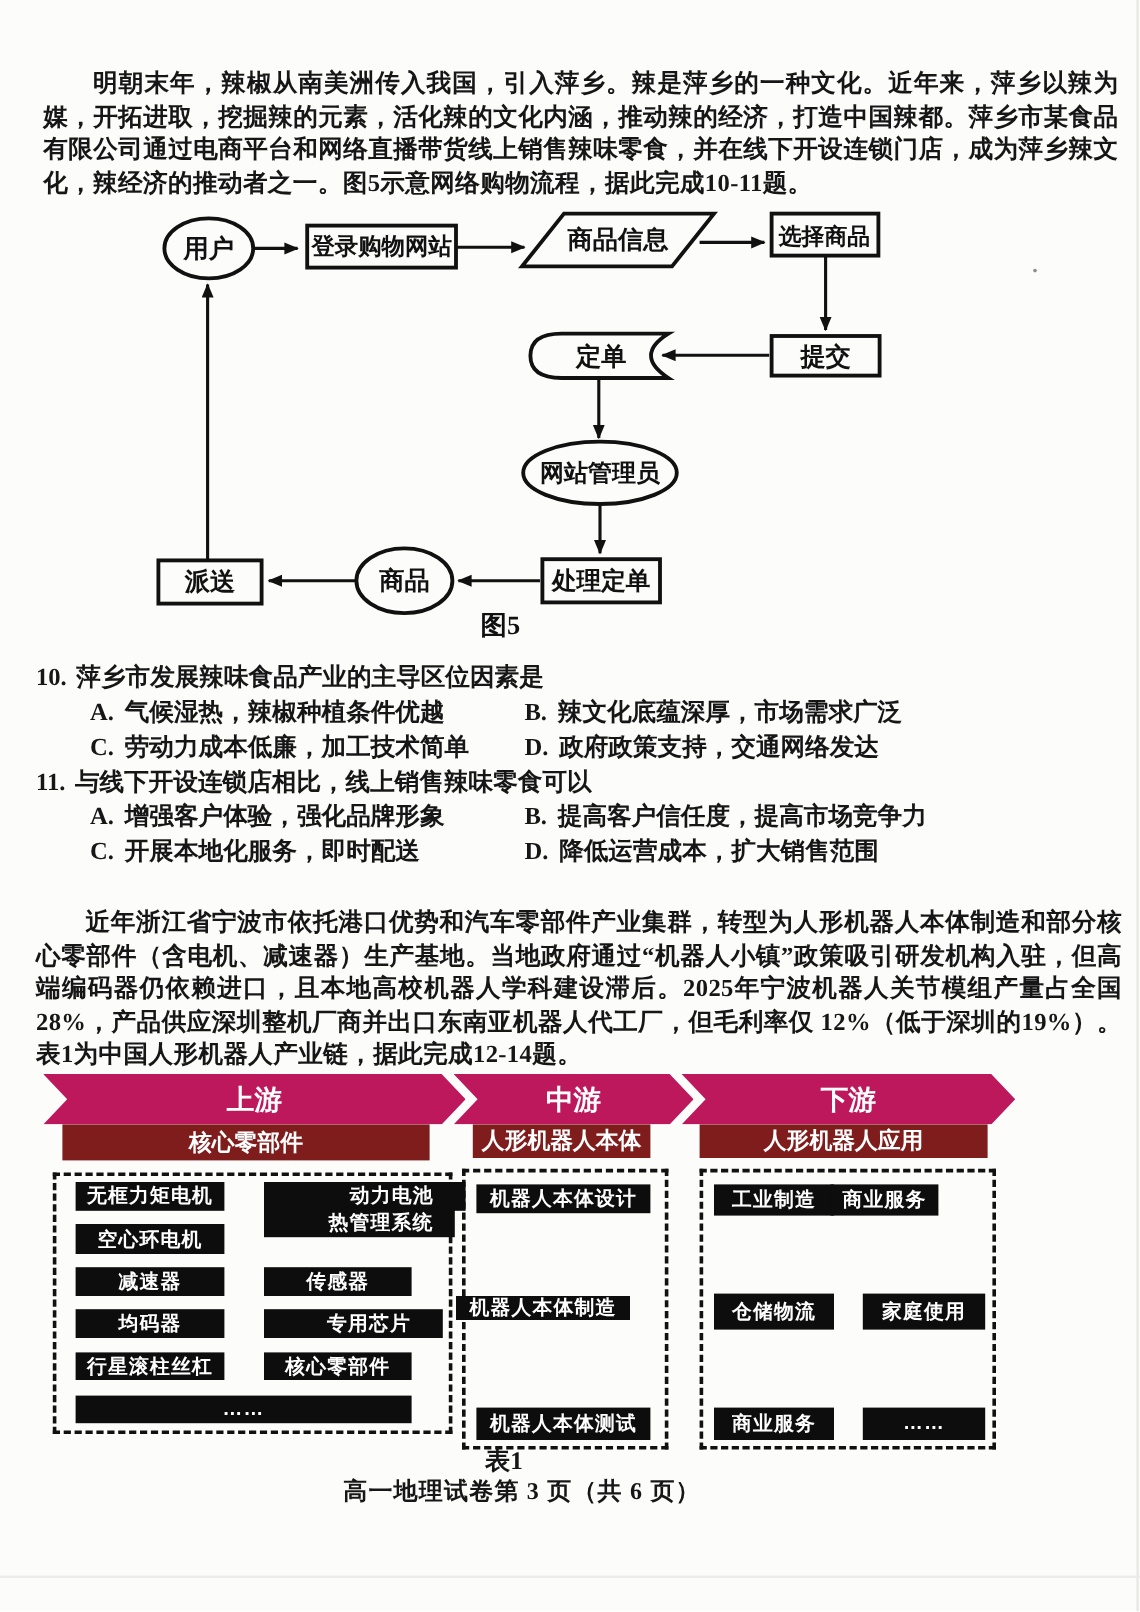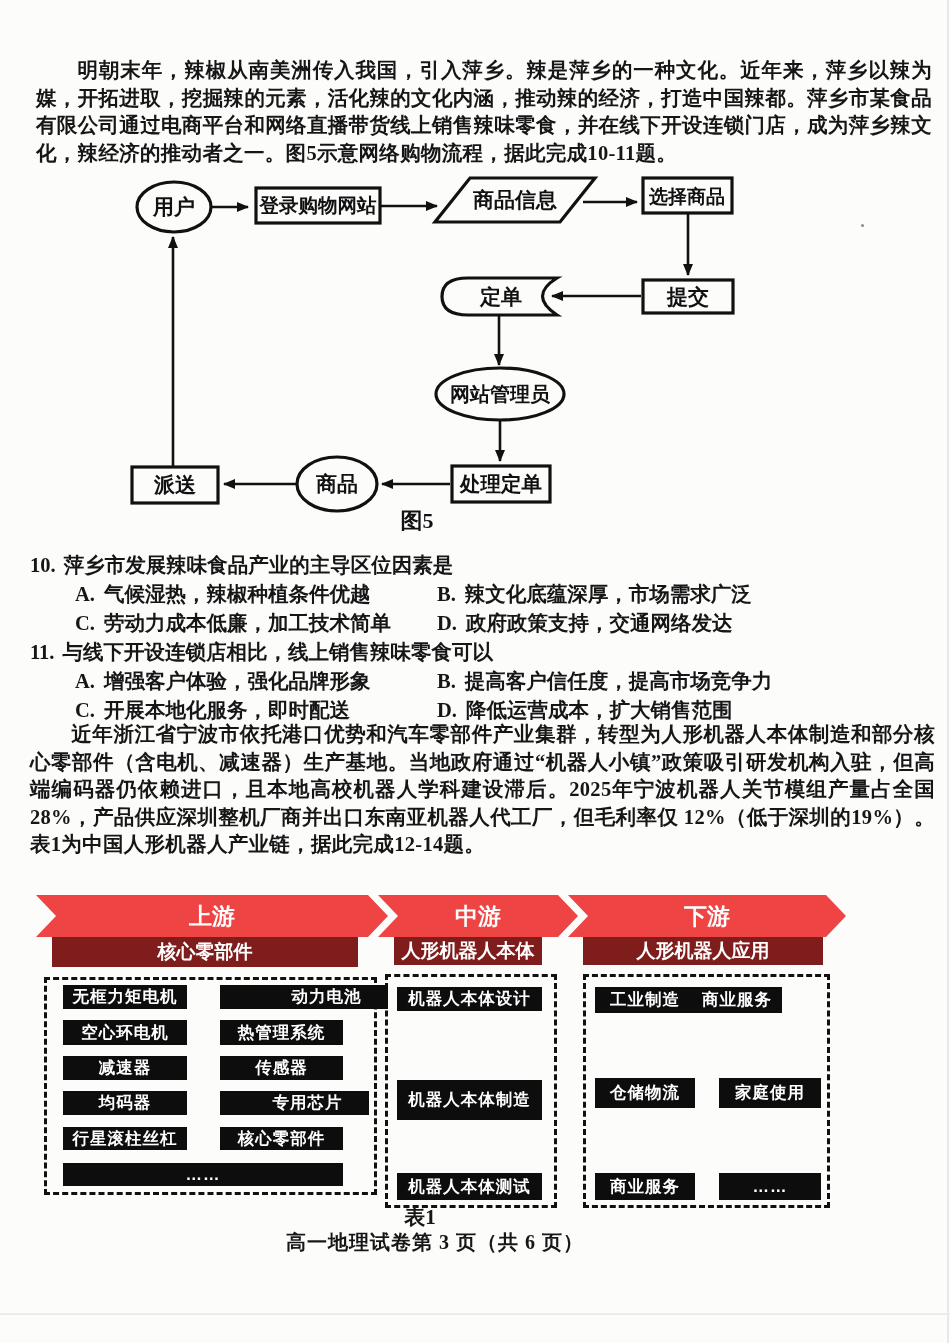--- a/index.html
+++ b/index.html
@@ -14,21 +14,21 @@
   .q-stem{line-height:29px;white-space:nowrap;}
   .q-stem .qno{margin-right:8px;}
   .q-opts{display:grid;grid-template-columns:362px auto;padding-left:45px;}
   .opt{line-height:29px;white-space:nowrap;}
   .opt .opt-label{margin-right:9px;}
   
   .flow{position:absolute;left:0;top:175px;}
   .flow text{font-family:"Liberation Serif", serif;font-weight:700;fill:#111;}
   
   .chain{position:absolute;left:0;top:890px;width:950px;height:330px;}
-  .banner{position:absolute;top:5px;height:42px;background:#ef4444;color:#fff;
+  .banner{position:absolute;top:5px;height:42px;background:#be185d;color:#fff;
           font-family:"Liberation Sans", sans-serif;font-weight:700;font-size:23px;
           display:flex;align-items:center;justify-content:center;
           clip-path:polygon(0 0, calc(100% - 20px) 0, 100% 50%, calc(100% - 20px) 100%, 0 100%, 20px 50%);}
   .hdr{position:absolute;background:#7f1d1d;color:#fff;font-family:"Liberation Sans", sans-serif;
        font-weight:700;font-size:19px;display:flex;align-items:center;justify-content:center;}
   .dashedbox{position:absolute;border:3px dashed #111;}
   .item{position:absolute;background:#0d0d0d;color:#fff;font-family:"Liberation Sans", sans-serif;
         font-weight:700;font-size:16.5px;display:flex;align-items:center;justify-content:center;
         letter-spacing:1px;white-space:nowrap;}
   .caption-table{position:absolute;left:0;top:1203px;width:840px;text-align:center;
@@ -108,21 +108,21 @@
     </div>
     <div class="q-stem"><span class="qno">11.</span><span>与线下开设连锁店相比，线上销售辣味零食可以</span></div>
     <div class="q-opts">
       <div class="opt"><span class="opt-label">A.</span><span>增强客户体验，强化品牌形象</span></div>
       <div class="opt"><span class="opt-label">B.</span><span>提高客户信任度，提高市场竞争力</span></div>
       <div class="opt"><span class="opt-label">C.</span><span>开展本地化服务，即时配送</span></div>
       <div class="opt"><span class="opt-label">D.</span><span>降低运营成本，扩大销售范围</span></div>
     </div>
   </div>
 
-  <div class="para" style="left:30px;top:721px;width:905px;"><span class="indent"></span><span>近年浙江省宁波市依托港口优势和汽车零部件产业集群，转型为人形机器人本体制造和部分核心零部件（含电机、减速器）生产基地。当地政府通过“机器人小镇”政策吸引研发机构入驻，但高端编码器仍依赖进口，且本地高校机器人学科建设滞后。2025年宁波机器人关节模组产量占全国 28%，产品供应深圳整机厂商并出口东南亚机器人代工厂，但毛利率仅 12%（低于深圳的19%）。 表1为中国人形机器人产业链，据此完成12-14题。</span></div>
+  <div class="para" style="left:30px;top:756px;width:905px;"><span class="indent"></span><span>近年浙江省宁波市依托港口优势和汽车零部件产业集群，转型为人形机器人本体制造和部分核心零部件（含电机、减速器）生产基地。当地政府通过“机器人小镇”政策吸引研发机构入驻，但高端编码器仍依赖进口，且本地高校机器人学科建设滞后。2025年宁波机器人关节模组产量占全国 28%，产品供应深圳整机厂商并出口东南亚机器人代工厂，但毛利率仅 12%（低于深圳的19%）。 表1为中国人形机器人产业链，据此完成12-14题。</span></div>
 
   <div class="chain">
 
     <div class="banner" style="left:36px;width:352px;">
         <span>上游</span>
       </div>
     <div class="banner" style="left:378px;width:200px;">
         <span>中游</span>
       </div>
     <div class="banner" style="left:568px;width:278px;">
@@ -155,41 +155,41 @@
     <div class="item" style="left:63px;top:201px;width:124px;height:24px;">
         <span>均码器</span>
       </div>
     <div class="item" style="left:63px;top:237px;width:124px;height:23px;">
         <span>行星滚柱丝杠</span>
       </div>
 
     <div class="item" style="left:220px;top:95px;width:123px;height:24px;padding-left:45px;">
         <span>动力电池</span>
       </div>
-    <div class="item" style="left:220px;top:130px;width:123px;height:25px;">
+    <div class="item" style="left:220px;top:116px;width:123px;height:25px;padding-left:36px;">
         <span>热管理系统</span>
       </div>
     <div class="item" style="left:220px;top:166px;width:123px;height:24px;">
         <span>传感器</span>
       </div>
     <div class="item" style="left:220px;top:201px;width:123px;height:24px;padding-left:26px;">
         <span>专用芯片</span>
       </div>
     <div class="item" style="left:220px;top:237px;width:123px;height:23px;">
         <span>核心零部件</span>
       </div>
 
     <div class="item" style="left:63px;top:273px;width:280px;height:23px;">
         <span>……</span>
       </div>
 
     <div class="item" style="left:397px;top:97px;width:145px;height:24px;">
         <span>机器人本体设计</span>
       </div>
-    <div class="item" style="left:397px;top:190px;width:145px;height:40px;">
+    <div class="item" style="left:380px;top:190px;width:145px;height:20px;">
         <span>机器人本体制造</span>
       </div>
     <div class="item" style="left:397px;top:283px;width:145px;height:27px;">
         <span>机器人本体测试</span>
       </div>
 
     <div class="item" style="left:595px;top:97px;width:100px;height:26px;">
         <span>工业制造</span>
       </div>
     <div class="item" style="left:595px;top:188px;width:100px;height:30px;">

